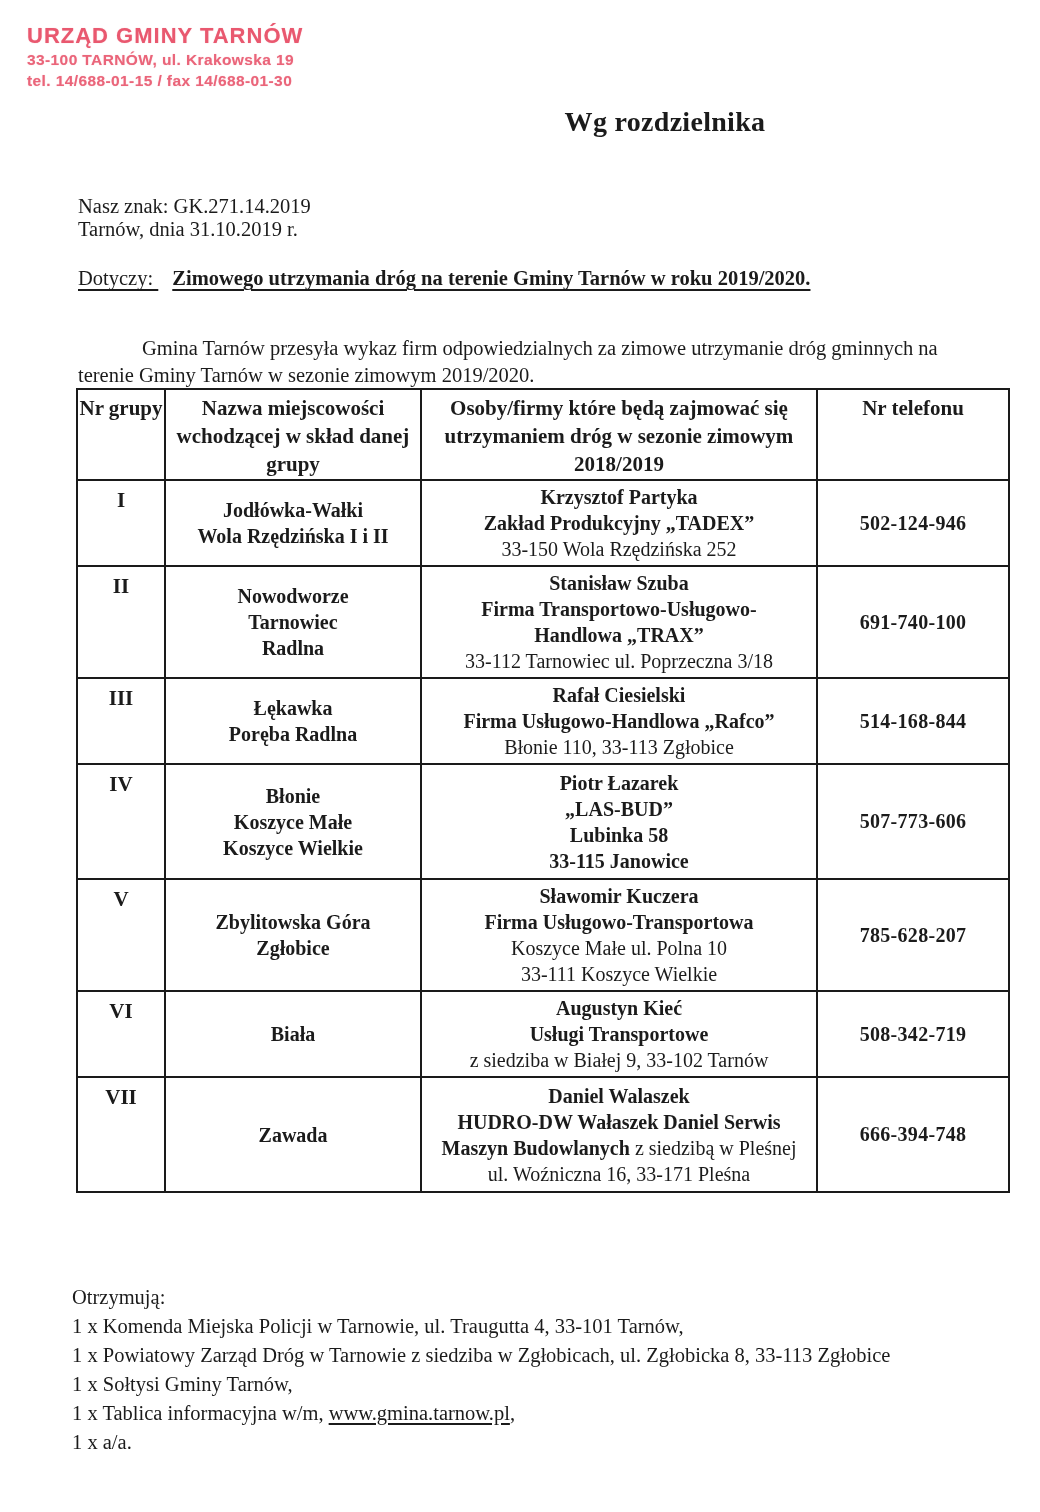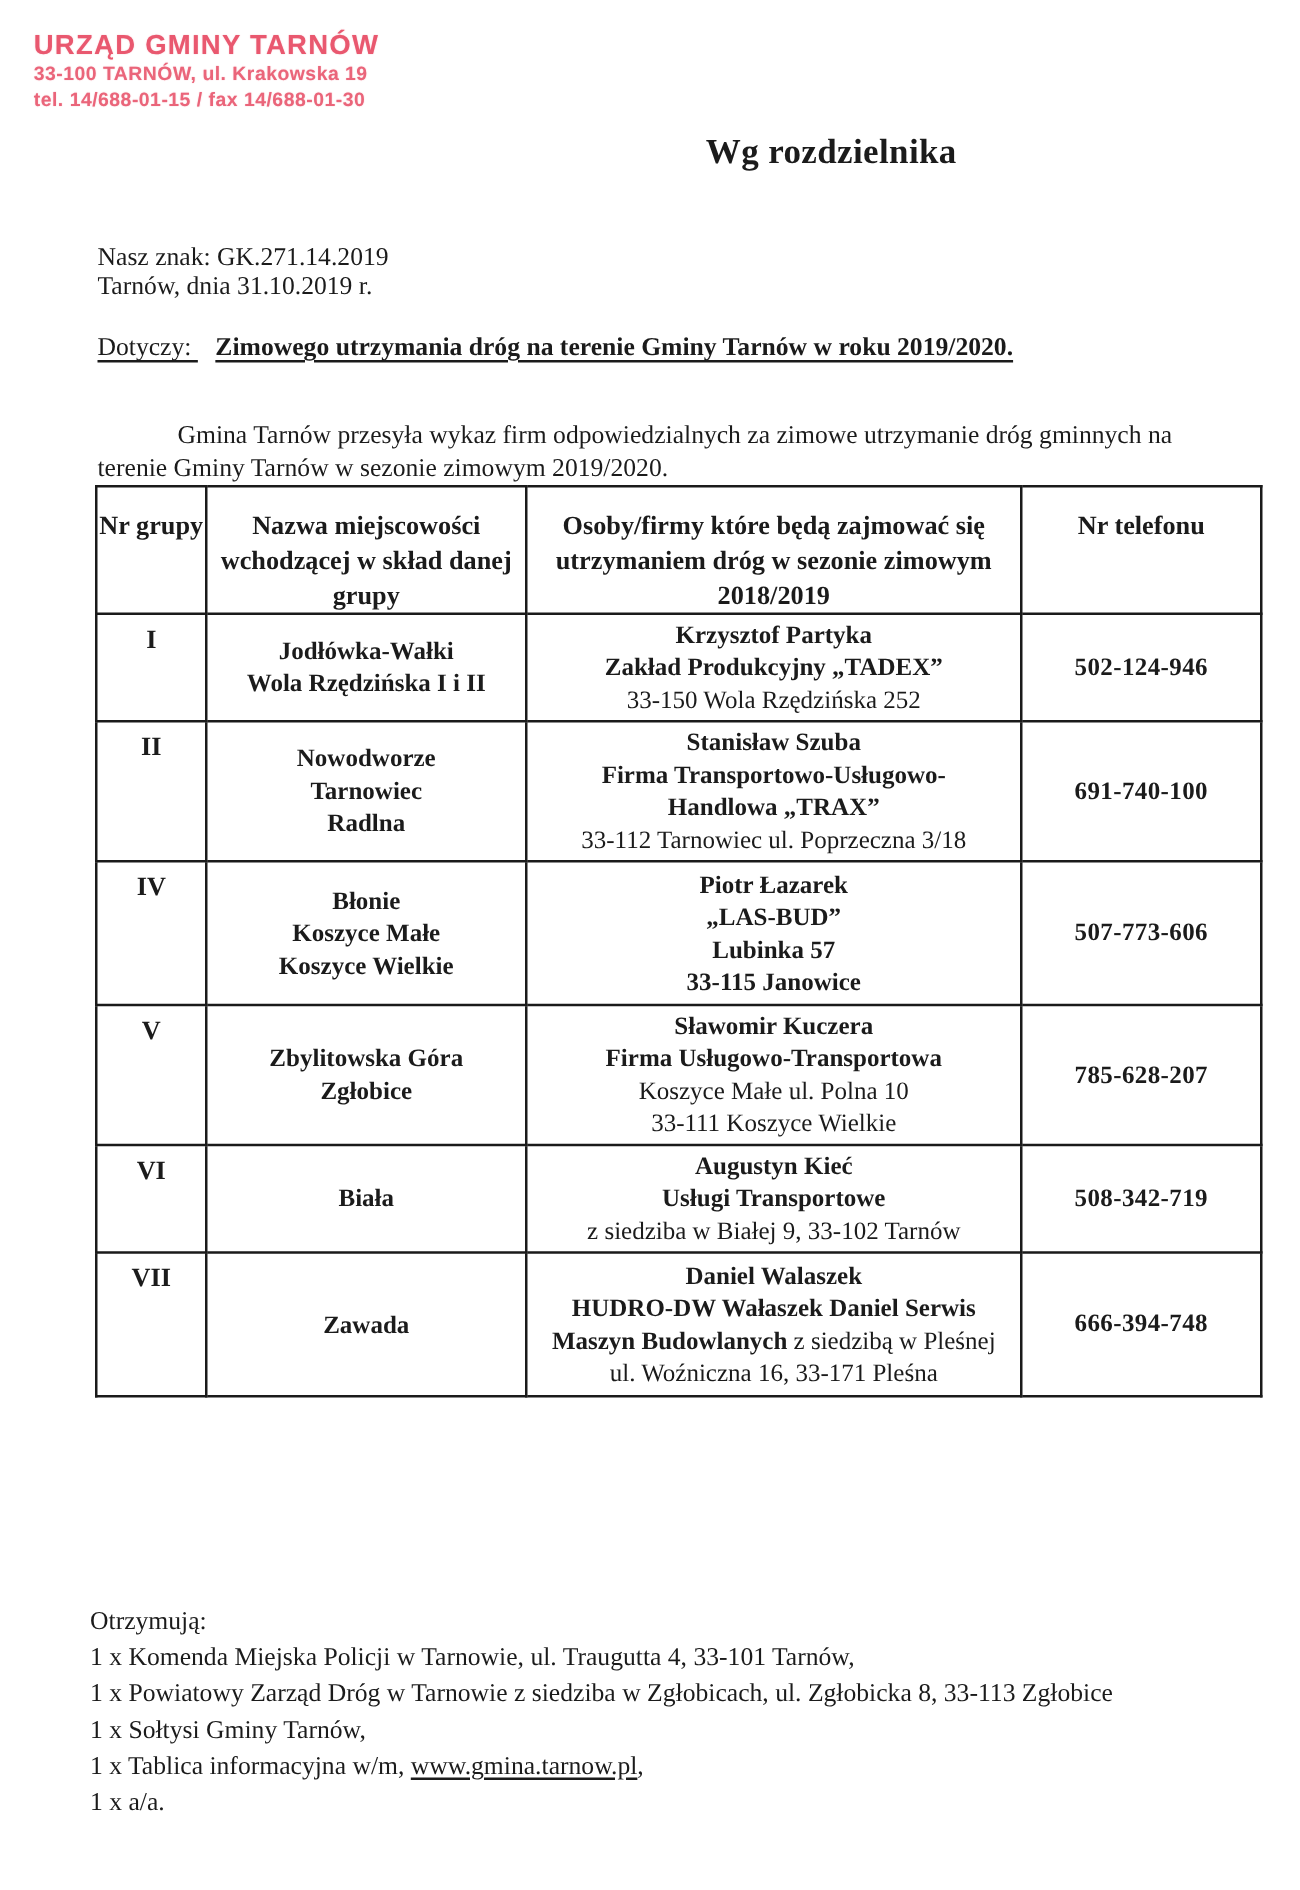--- a/index.html
+++ b/index.html
@@ -99,21 +99,21 @@
   table.contractors td {
     border: 2.5px solid #1a1a1a;
     text-align: center;
     overflow: hidden;
   }
   table.contractors th {
     vertical-align: top;
     font-size: 21px;
     font-weight: bold;
     line-height: 28px;
-    padding-top: 16px;
+    padding-top: 4px;
   }
   td.group-cell {
     vertical-align: top;
     padding-top: 7px;
     font-weight: bold;
     font-size: 21px;
   }
   td.loc-cell {
     vertical-align: middle;
     font-weight: bold;
@@ -222,32 +222,45 @@
         </td>
         <td class="firm-cell">
           <div class="b">Stanisław Szuba</div>
           <div class="b">Firma Transportowo-Usługowo-</div>
           <div class="b">Handlowa „TRAX”</div>
           <div class="r">33-112 Tarnowiec ul. Poprzeczna 3/18</div>
         </td>
         <td class="phone-cell">691-740-100</td>
       </tr>
 
+      <tr class="row-2">
+        <td class="group-cell">III</td>
+        <td class="loc-cell">
+          <div>Łękawka</div>
+          <div>Poręba Radlna</div>
+        </td>
+        <td class="firm-cell">
+          <div class="b">Rafał Ciesielski</div>
+          <div class="b">Firma Usługowo-Handlowa „Rafco”</div>
+          <div class="r">Błonie 110, 33-113 Zgłobice</div>
+        </td>
+        <td class="phone-cell">514-168-844</td>
+      </tr>
 
       <tr class="row-3">
         <td class="group-cell">IV</td>
         <td class="loc-cell">
           <div>Błonie</div>
           <div>Koszyce Małe</div>
           <div>Koszyce Wielkie</div>
         </td>
         <td class="firm-cell">
           <div class="b">Piotr Łazarek</div>
           <div class="b">„LAS-BUD”</div>
-          <div class="b">Lubinka 57</div>
+          <div class="b">Lubinka 58</div>
           <div class="b">33-115 Janowice</div>
         </td>
         <td class="phone-cell">507-773-606</td>
       </tr>
 
       <tr class="row-4">
         <td class="group-cell">V</td>
         <td class="loc-cell">
           <div>Zbylitowska Góra</div>
           <div>Zgłobice</div>

